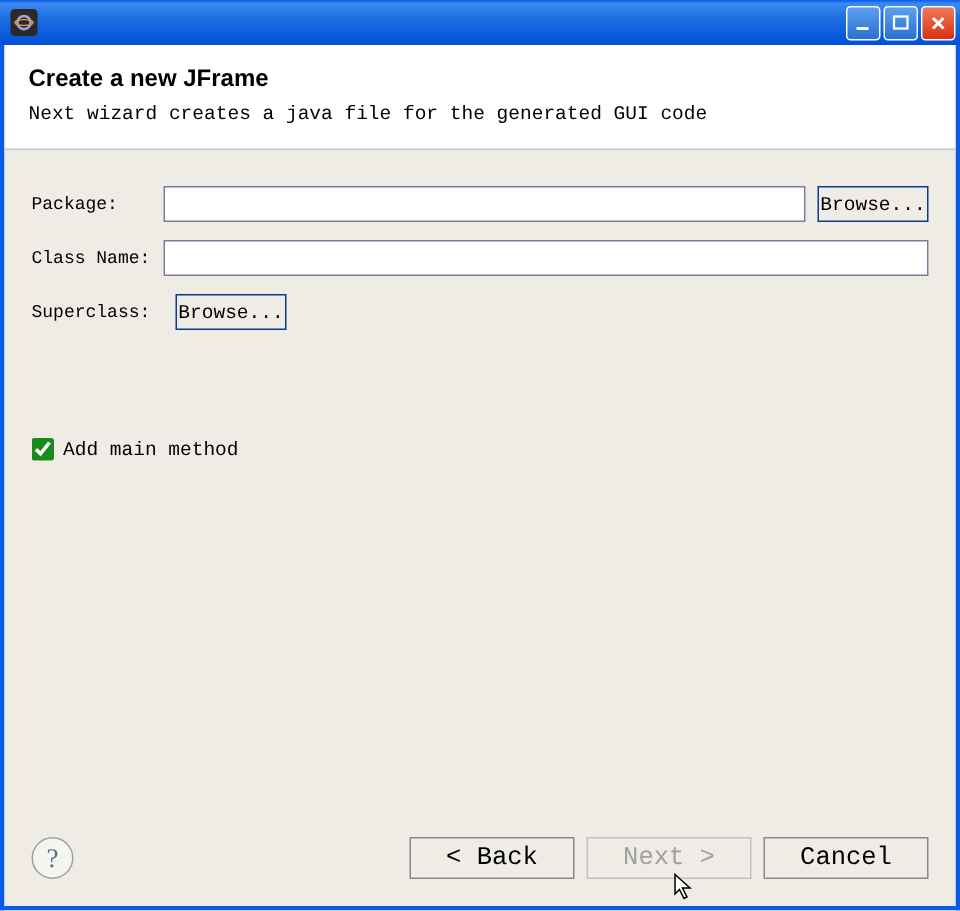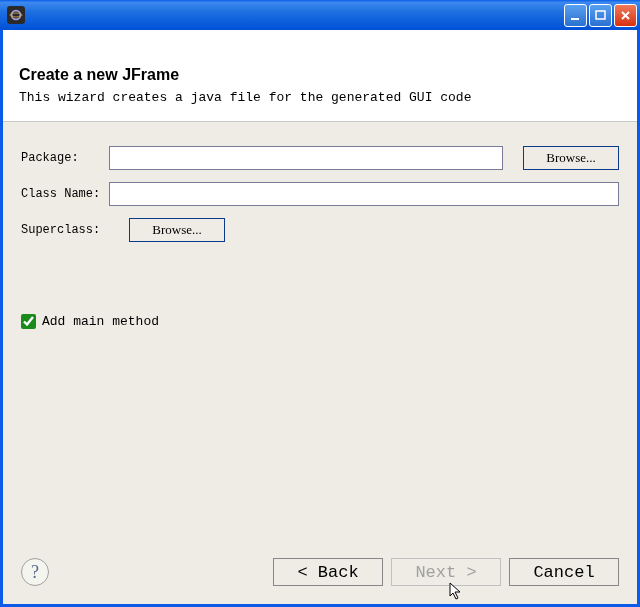--- a/index.html
+++ b/index.html
@@ -47,21 +47,20 @@
       border-top: none;
       height: 577px;
       background: #fff;
       display: flex;
       flex-direction: column;
     }
     .header {
       background: #fff;
       padding: 14px 16px 16px 16px;
       border-bottom: 1px solid #c8c8c8;
-      margin-top: 22px;
     }
     .header-title {
       font-family: Tahoma, Verdana, sans-serif;
       font-size: 16px;
       font-weight: bold;
       color: #000;
       margin-bottom: 6px;
     }
     .header-desc {
       font-family: "Courier New", monospace;
@@ -90,26 +89,26 @@
       flex: 1;
       height: 24px;
       border: 1px solid #7a7a99;
       background: #fff;
       font-family: "Courier New", monospace;
       font-size: 13px;
       padding: 2px 6px;
       color: #000;
     }
     .browse-btn {
-      width: 96px;
+      width: 74px;
       height: 24px;
-      margin-left: 20px;
+      margin-left: 8px;
       background: #efece5;
       border: 1px solid #0a3a8a;
-      font-family: Liberation Serif, serif;
+      font-family: Liberation Mono, monospace;
       font-size: 13px;
       cursor: pointer;
     }
     .checkbox-row {
       display: flex;
       align-items: center;
       margin-top: 60px;
       font-family: "Courier New", monospace;
       font-size: 13px;
     }
@@ -188,21 +187,21 @@
   <div class="winbtn close">
     <svg viewBox="0 0 13 13">
         <path d="M3 3 L10 10 M10 3 L3 10" stroke="#fff" stroke-width="2"></path>
       </svg>
   </div>
 </div>
 
 <div class="window-body">
   <div class="header">
     <div class="header-title">Create a new JFrame</div>
-    <div class="header-desc">This wizard creates a java file for the generated GUI code</div>
+    <div class="header-desc">Next wizard creates a java file for the generated GUI code</div>
   </div>
 
   <div class="form-area">
 
     <div class="form-row">
       <label>Package:</label>
       <input type="text" class="text-input" value="" style="">
       <button class="browse-btn">Browse...</button>
     </div>
 

